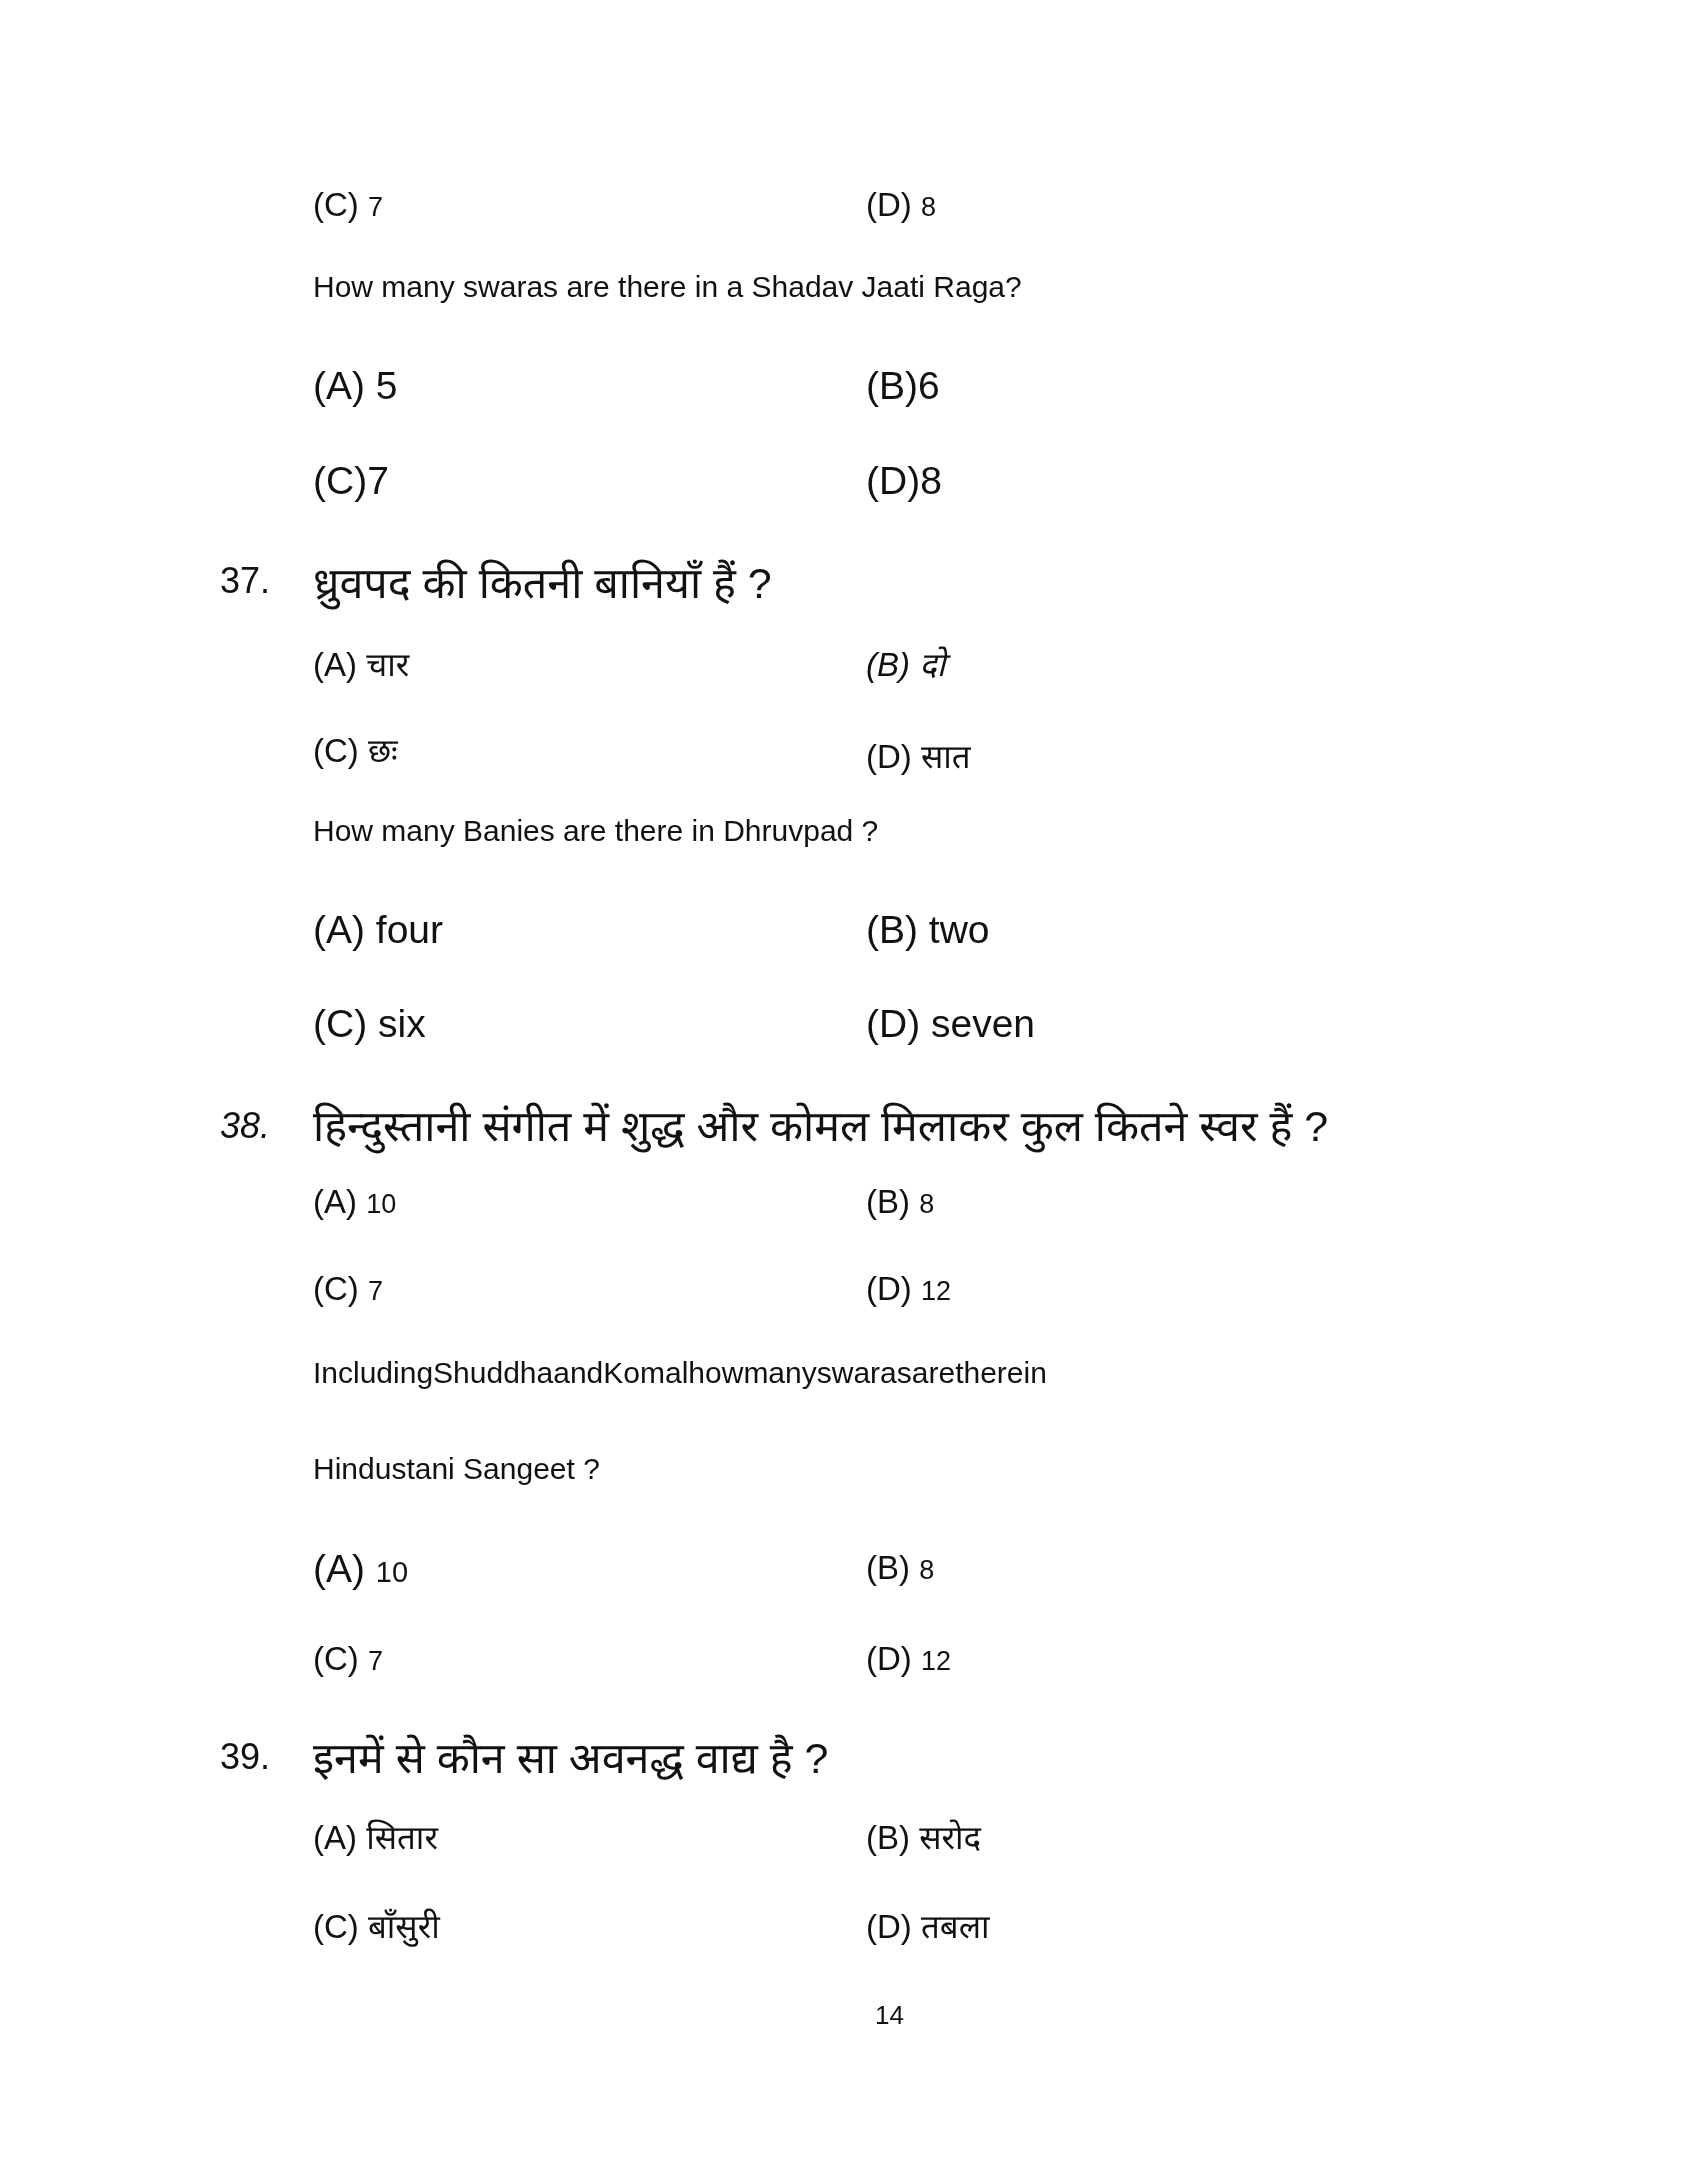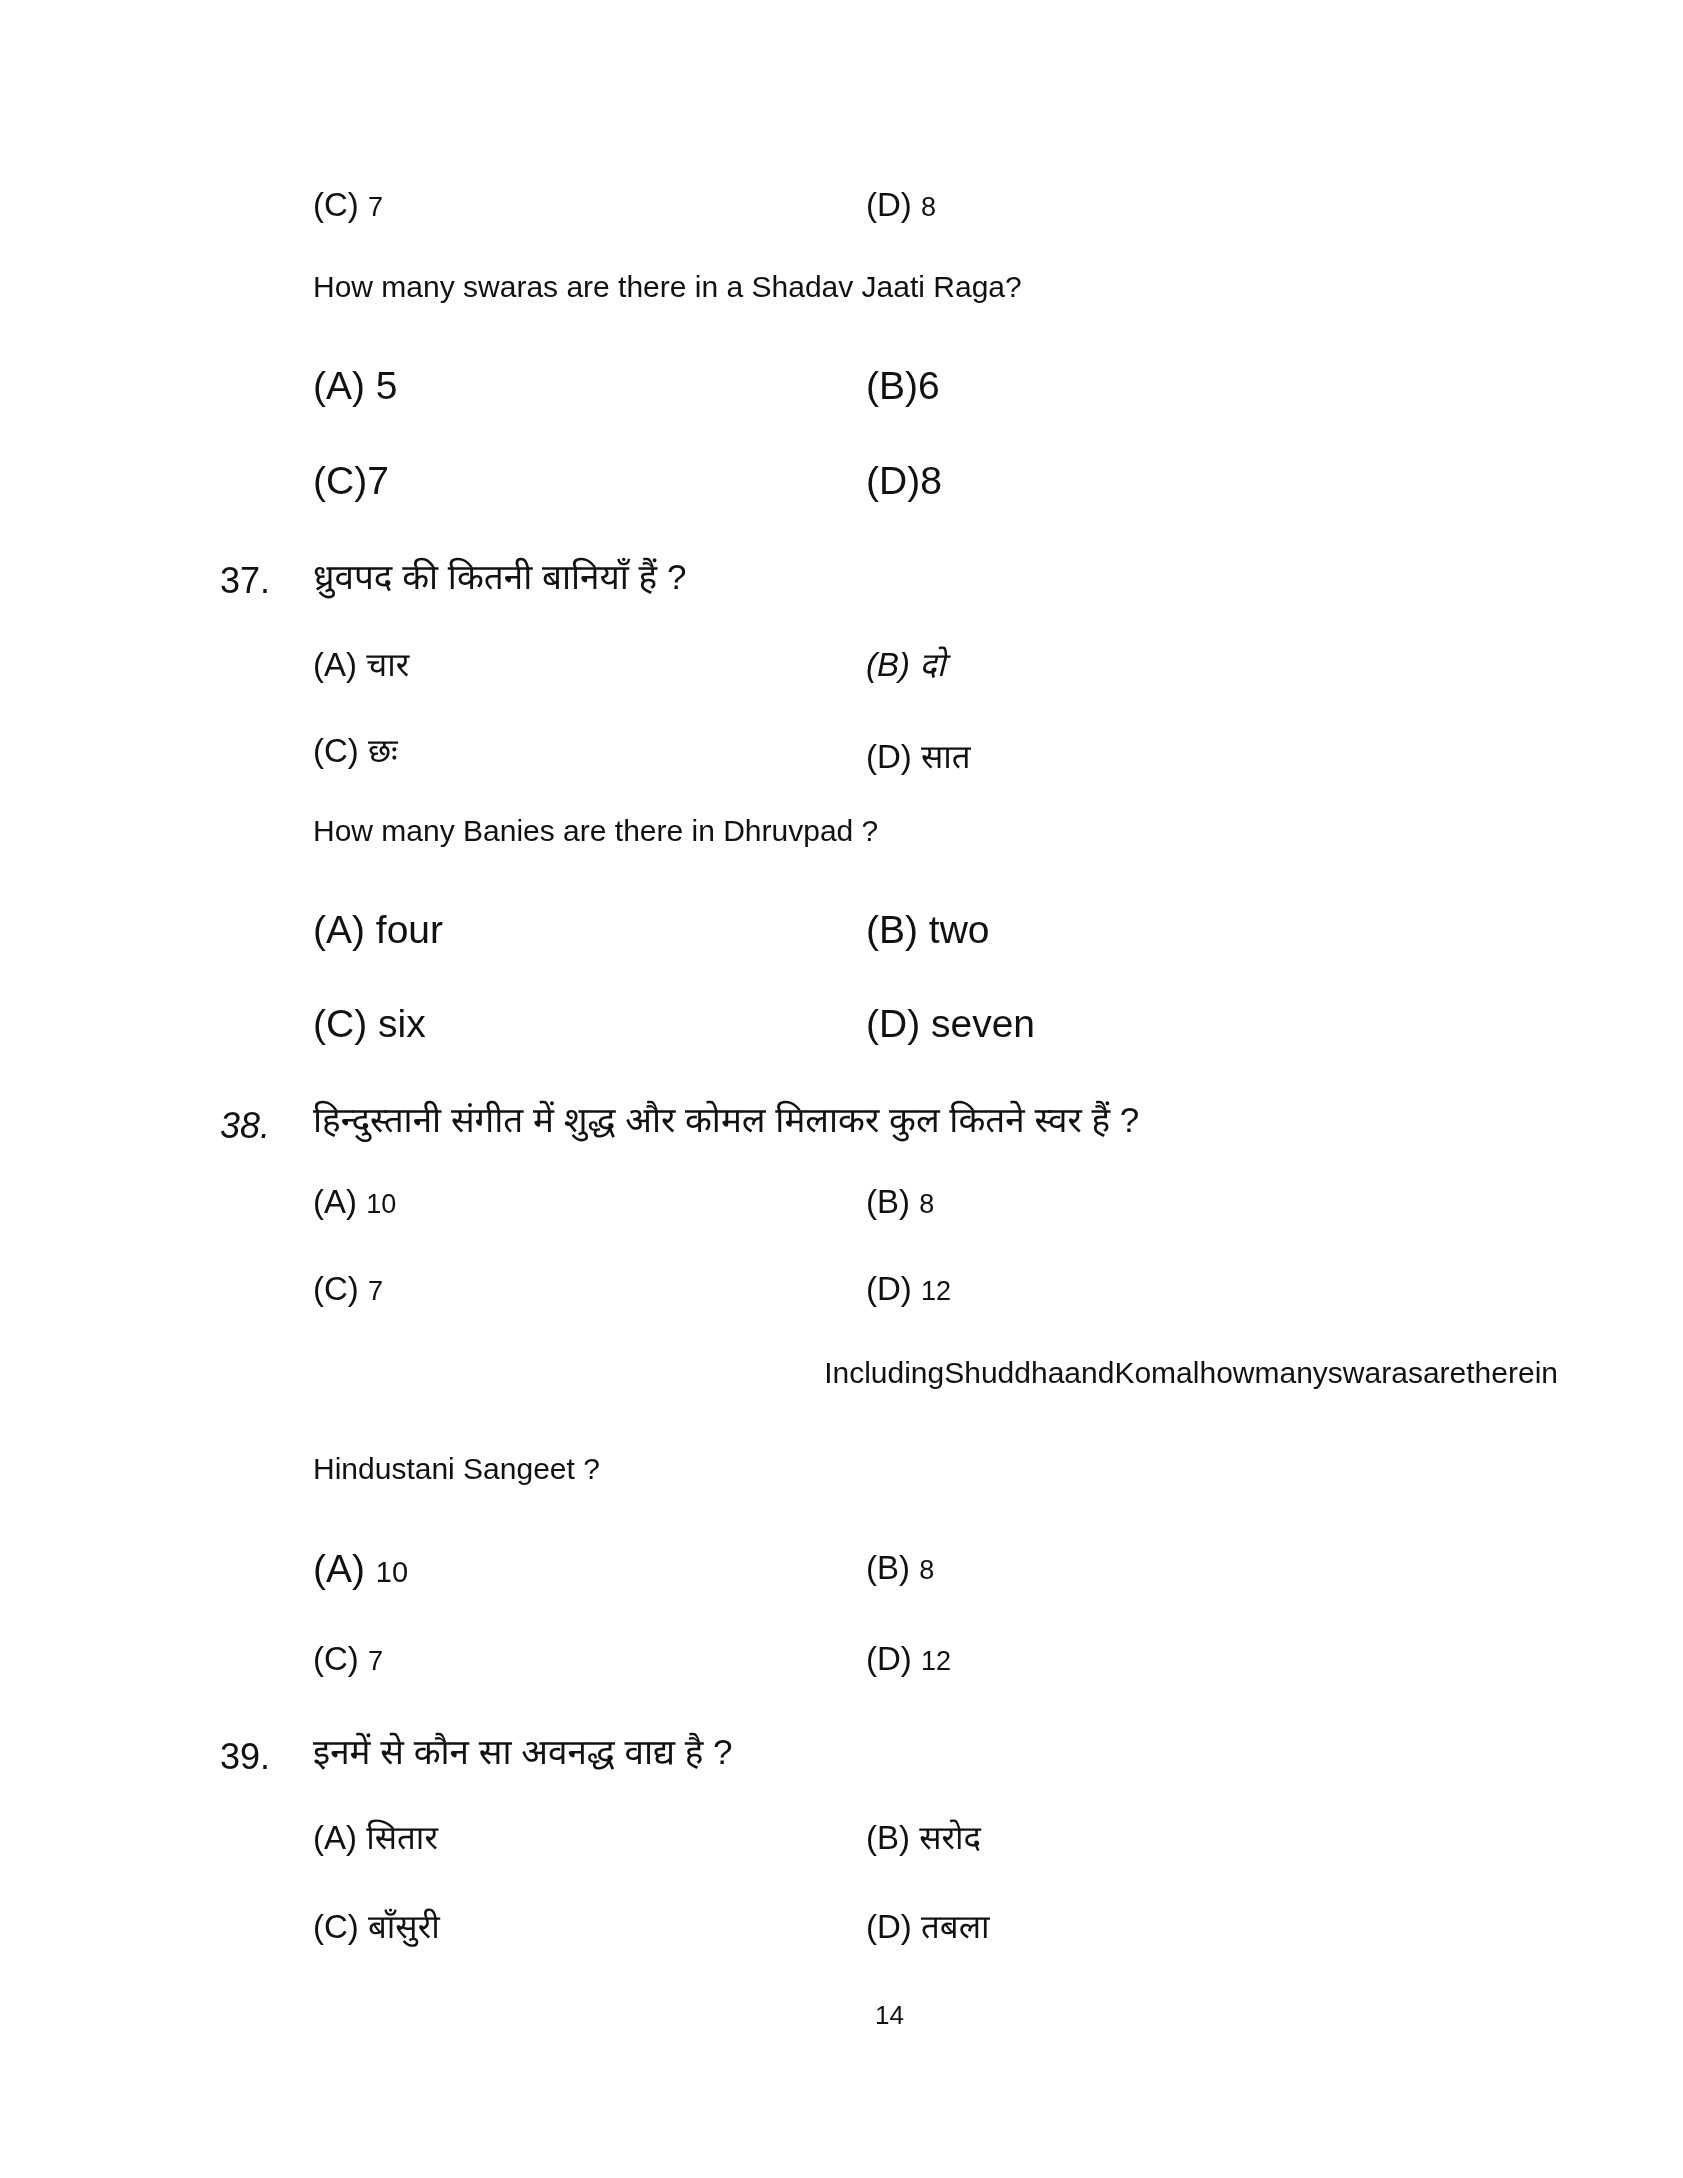--- a/index.html
+++ b/index.html
@@ -1,27 +1,27 @@
 <!DOCTYPE html>
 <html><head>
 <meta charset="utf-8">
 <style>
   html, body { margin: 0; padding: 0; background: #ffffff; }
   body { width: 1683px; height: 2178px; position: relative; overflow: hidden;
          font-family: "Liberation Sans", "DejaVu Sans", sans-serif; color: #111; }
   .line { position: absolute; white-space: nowrap; }
   .qnum { position: absolute; left: 220px; font-size: 36px; }
-  .hi { font-size: 35px; }
+  .hi { font-size: 43px; }
   .opt { font-size: 33px; }
   .opt .val-small { font-size: 27px; }
   .en { font-size: 30px; }
   .en-opt { font-size: 39px; }
   .left { left: 313px; }
   .right { left: 866px; }
-  .justify { left: 313px; width: 1245px; display: flex; justify-content: flex-end; }
+  .justify { left: 313px; width: 1245px; display: flex; justify-content: flex-start; }
   .pagenum { position: absolute; left: 875px; font-size: 26px; }
 </style>
 </head>
 <body>
 
 <div class="line opt left" style="top:186px;">
   <span>(C)</span>
   <span class="val-small">7</span>
 </div>
 <div class="line opt right" style="top:186px;">

